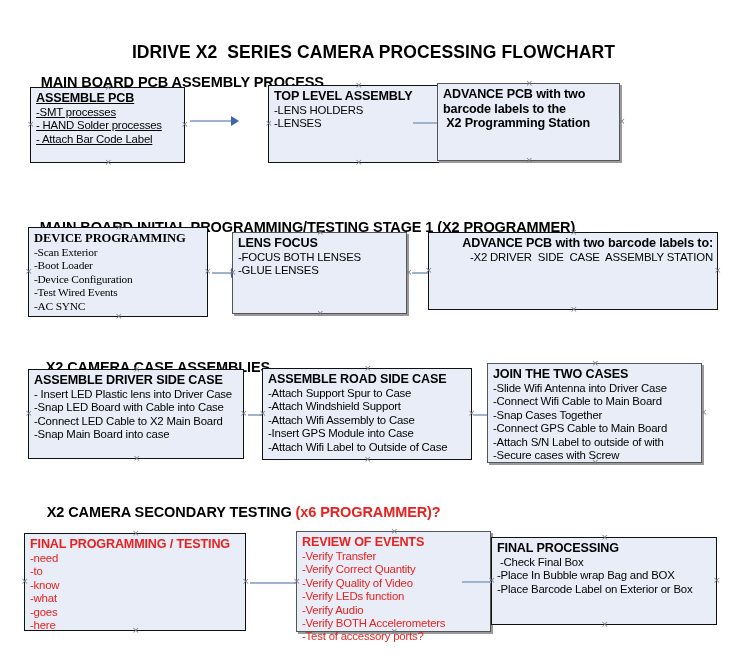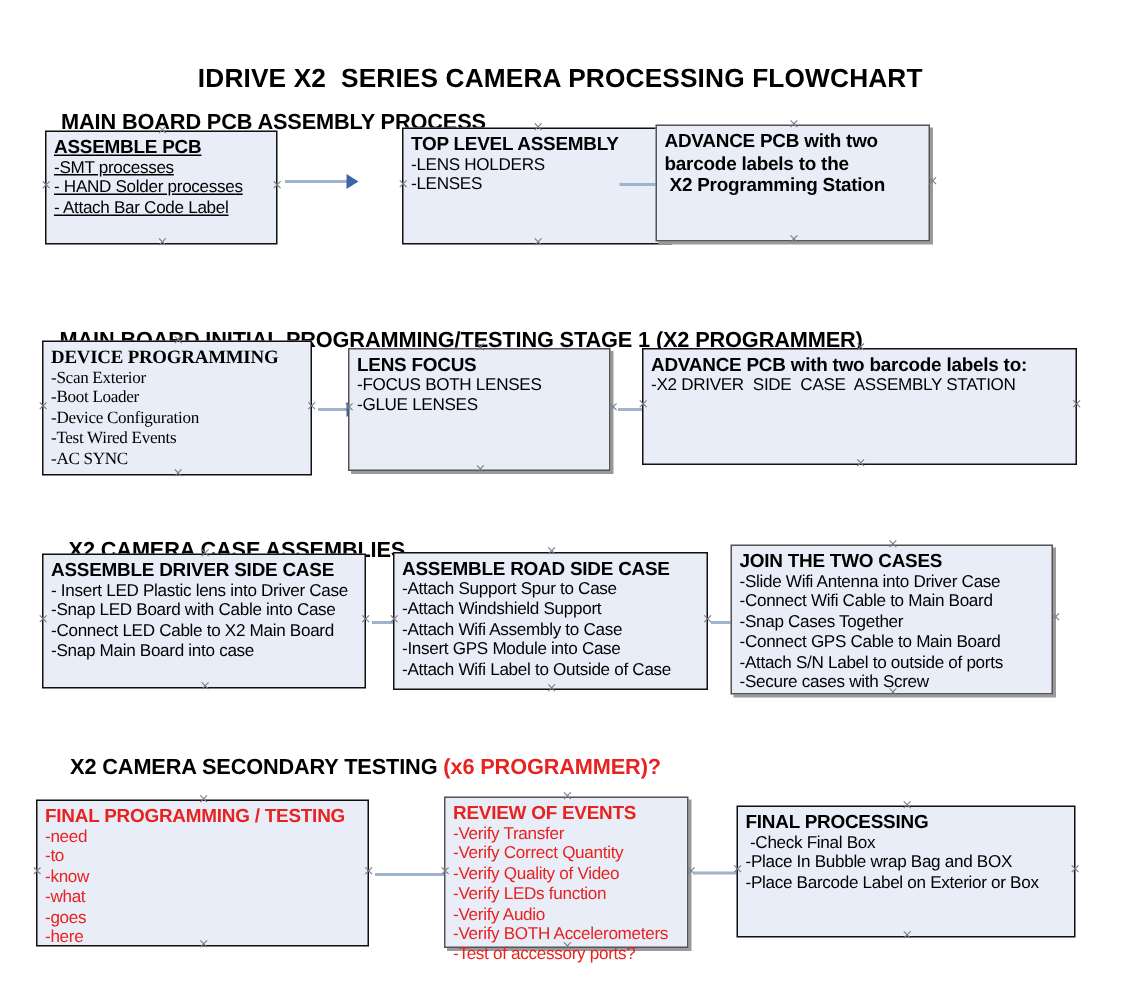--- a/index.html
+++ b/index.html
@@ -164,21 +164,21 @@
     <div class="b-line">-FOCUS BOTH LENSES</div>
     <div class="b-line">-GLUE LENSES</div>
     <div class="handle" style="left:50%;top:-4px;margin-left:-3px;"></div>
     <div class="handle" style="left:50%;bottom:-4px;margin-left:-3px;"></div>
     <div class="handle" style="left:-4px;top:50%;margin-top:-4px;"></div>
     <div class="handle" style="right:-6px;top:50%;margin-top:-4px;"></div>
   </div>
 
   <div class="arrow" style="left:412px;top:272px;width:18px;"></div>
 
-  <div class="box" style="left:428px;top:232px;width:290px;height:78px;">
+  <div class="box" style="left:428px;top:232px;width:290px;height:78px;text-align:right;">
     <div class="b-title">ADVANCE PCB with two barcode labels to:</div>
     <div class="b-line">-X2 DRIVER  SIDE  CASE  ASSEMBLY STATION</div>
     <div class="handle" style="left:50%;top:-4px;margin-left:-3px;"></div>
     <div class="handle" style="left:50%;bottom:-4px;margin-left:-3px;"></div>
     <div class="handle" style="left:-4px;top:50%;margin-top:-4px;"></div>
     <div class="handle" style="right:-4px;top:50%;margin-top:-4px;"></div>
   </div>
 
   <div class="section-head" style="left:30px;top:343px;">
     <span>X2 CAMERA CASE ASSEMBLIES</span>
@@ -212,21 +212,21 @@
   </div>
 
   <div class="arrow" style="left:474px;top:414px;width:16px;"></div>
 
   <div class="box shadowed" style="left:487px;top:363px;width:215px;height:100px;">
     <div class="b-title">JOIN THE TWO CASES</div>
     <div class="b-line">-Slide Wifi Antenna into Driver Case</div>
     <div class="b-line">-Connect Wifi Cable to Main Board</div>
     <div class="b-line">-Snap Cases Together</div>
     <div class="b-line">-Connect GPS Cable to Main Board</div>
-    <div class="b-line">-Attach S/N Label to outside of ports</div>
+    <div class="b-line">-Attach S/N Label to outside of with</div>
     <div class="b-line">-Secure cases with Screw</div>
     <div class="handle" style="left:50%;top:-4px;margin-left:-3px;"></div>
     <div class="handle" style="left:50%;bottom:-4px;margin-left:-3px;"></div>
     <div class="handle" style="right:-6px;top:50%;margin-top:-4px;"></div>
   </div>
 
   <div class="section-head" style="left:31px;top:488px;">
     <span>X2 CAMERA SECONDARY TESTING </span><span class="accent">(x6 PROGRAMMER)?</span>
   </div>
 
@@ -239,21 +239,21 @@
     <div class="b-line">-goes</div>
     <div class="b-line">-here</div>
     <div class="handle" style="left:50%;top:-4px;margin-left:-3px;"></div>
     <div class="handle" style="left:50%;bottom:-4px;margin-left:-3px;"></div>
     <div class="handle" style="left:-4px;top:50%;margin-top:-4px;"></div>
     <div class="handle" style="right:-4px;top:50%;margin-top:-4px;"></div>
   </div>
 
   <div class="arrow" style="left:250px;top:582px;width:48px;"></div>
 
-  <div class="box shadowed red" style="left:296px;top:531px;width:163px;height:101px;">
+  <div class="box shadowed red" style="left:296px;top:531px;width:195px;height:101px;">
     <div class="b-title">REVIEW OF EVENTS</div>
     <div class="b-line">-Verify Transfer</div>
     <div class="b-line">-Verify Correct Quantity</div>
     <div class="b-line">-Verify Quality of Video</div>
     <div class="b-line">-Verify LEDs function</div>
     <div class="b-line">-Verify Audio</div>
     <div class="b-line">-Verify BOTH Accelerometers</div>
     <div class="b-line overflow">-Test of accessory ports?</div>
     <div class="handle" style="left:50%;top:-4px;margin-left:-3px;"></div>
     <div class="handle" style="left:50%;bottom:-4px;margin-left:-3px;"></div>

